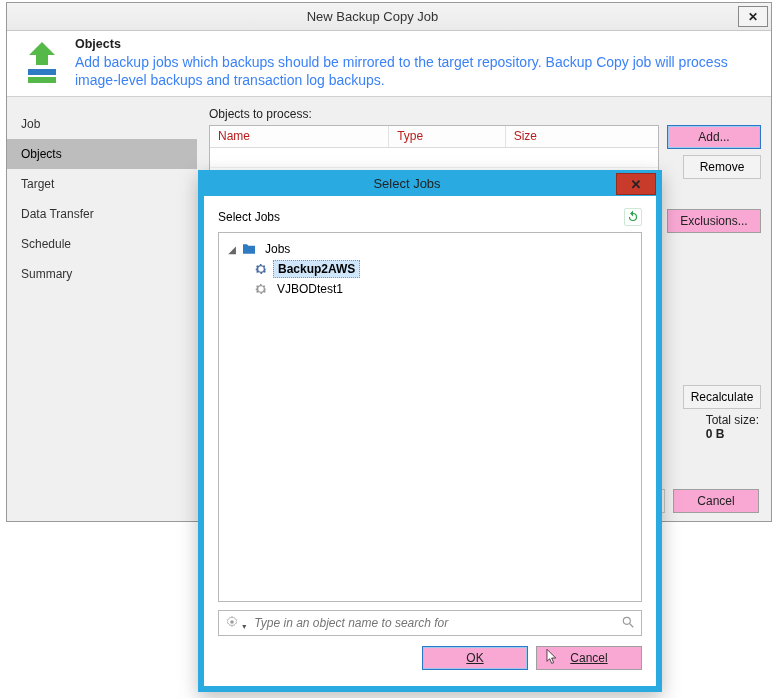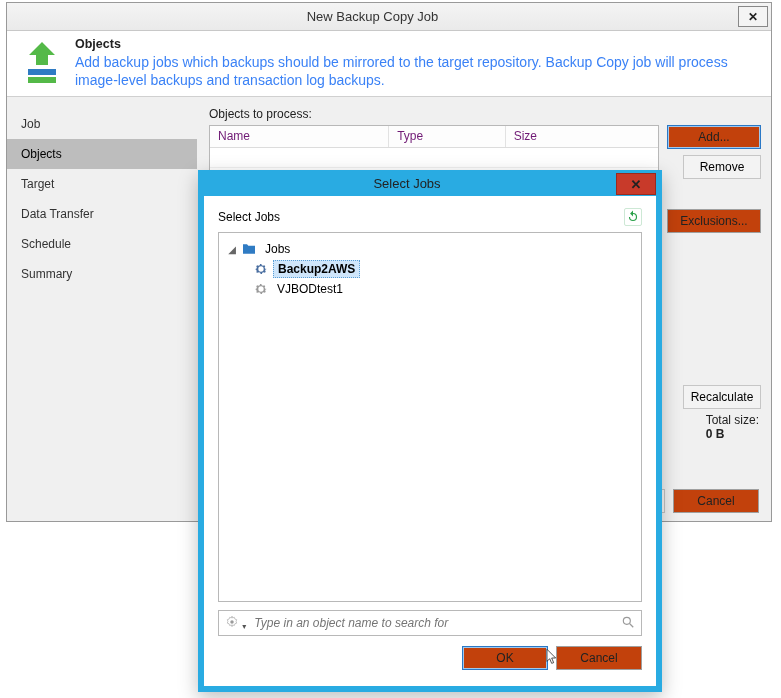--- a/index.html
+++ b/index.html
@@ -38,30 +38,30 @@
   .content { flex:1; padding: 10px 10px 10px 12px; position: relative; }
   .content .label { margin-bottom: 4px; color:#222;}
   .table-wrap { display:flex; gap:8px; }
   .grid {
     flex:1; height: 286px; background:#fff; border:1px solid #b8b8b8;
   }
   .grid-header {
     display:flex; height:22px; background:#fdfdfd; border-bottom:1px solid #dcdcdc;
   }
   .grid-header .col {
-    padding: 3px 8px; color:#701a75; border-right:1px solid #e2e2e2;
+    padding: 3px 8px; color:#b91c1c; border-right:1px solid #e2e2e2;
   }
   .grid-header .col:last-child{border-right:none;}
   .grid-body .row { display:flex; height:20px; border-bottom:1px solid #f1f1f1;}
   .grid-body .cell { padding:2px 8px;}
   .c-name{width:40%;} .c-type{width:26%;} .c-size{width:34%;}
 
   .side-btns { width: 94px; display:flex; flex-direction:column; gap:6px;}
   .btn {
-    height:24px; border:1px solid #9f9f9f; background:#c2410c;
+    height:24px; border:1px solid #9f9f9f; background:#f9a8d4;
     display:flex;align-items:center;justify-content:center;color:#222;
     padding:0 6px;
   }
   .btn.primary { border-color:#2a78c6; box-shadow: inset 0 0 0 1px #9ec8ee; }
   .btn.disabled { color:#000000; border-color:#c6c6c6; background:#f3f3f3;margin-left:16px; }
 
   .totals { position:absolute; right: 12px; bottom: 80px; font-size:12px; color:#222;}
   .totals b{font-weight:bold;}
 
   .footer-btns { position:absolute; right:12px; bottom: 8px; display:flex; gap:8px;}
@@ -90,21 +90,21 @@
   .tree-row{display:flex;align-items:center;height:20px;gap:4px;padding-left:4px;}
   .tree-row.indent1{padding-left:30px;}
   .tree-row .expander{width:10px;color:#666;font-size:10px;display:inline-block;text-align:center;}
   .tree-row .job-icon{width:16px;height:16px;display:inline-block;}
   .tree-row .lbl{padding:1px 4px;}
   .tree-row.selected .lbl{background:#cfe6fb;border:1px dotted #5a9fd6;font-weight:bold;}
   .search-row{margin-top:8px;display:flex;align-items:center;border:1px solid #b8b8b8;height:26px;padding:0 6px;gap:6px;background:#fff;}
   .search-row input{flex:1;border:none;outline:none;font-style:italic;color:#888;background:transparent;}
   .mag{color:#999;font-size:14px;}
   .modal-btns{display:flex;justify-content:flex-end;gap:8px;margin-top:10px;}
-  .modal-btns .btn{width:86px;}
+  .modal-btns .btn{width:106px;text-decoration:underline;}
 
   
   .gear-svg{fill:#9a9a9a;}
   .gear-svg.colored{fill:#4a6ea0;}
   .folder-svg{fill:#2f7bc3;}
 
   .cursor-arrow{
     position:absolute; left:545px; top:645px; width:16px;height:22px; pointer-events:none;
   }
 </style>

